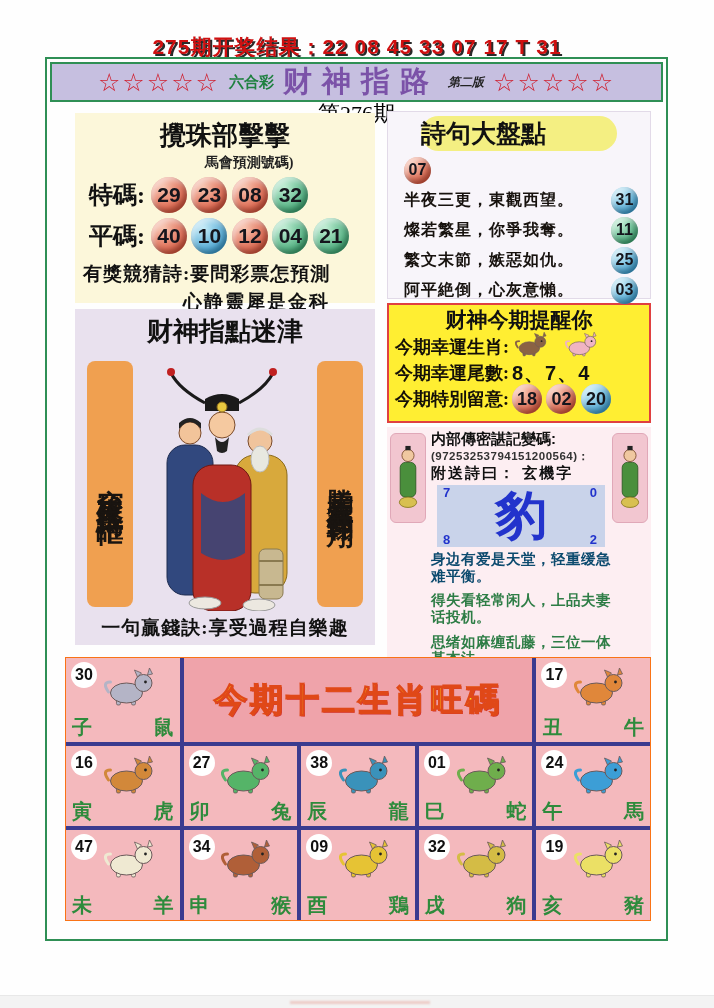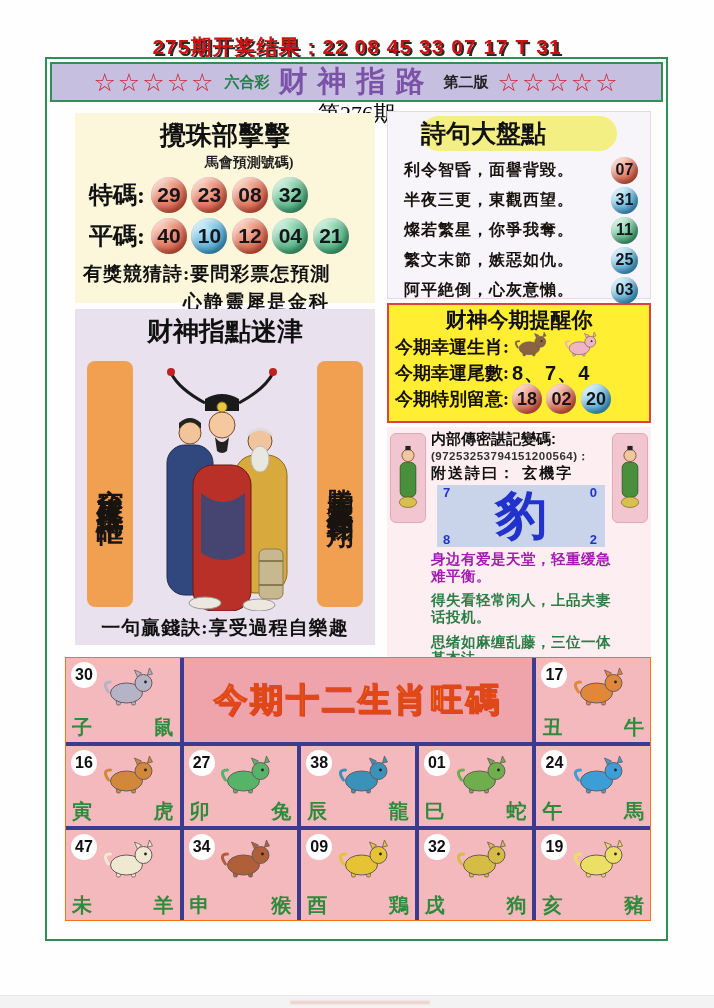--- a/index.html
+++ b/index.html
@@ -11,21 +11,21 @@
     font-size:21px;font-weight:bold;color:#cf1010;text-shadow:2px 2px 0 #2a2a2a;letter-spacing:1px;}
 
   .frame{position:absolute;left:45px;top:57px;width:619px;height:880px;border:2px solid #2f8f55;}
 
   .header-bar{position:absolute;left:3px;right:3px;top:3px;height:36px;background:#c6bfe0;
     border:2px solid #2f8f55;display:flex;align-items:center;justify-content:center;gap:9px;}
   .stars{color:#cf2030;font-size:25px;font-weight:bold;letter-spacing:2px;line-height:1;}
   .brand{color:#1f8040;font-size:15px;font-weight:bold;}
   .main-title{color:#7b52a8;font-size:29px;font-weight:bold;letter-spacing:10px;
     font-family:"Liberation Serif","DejaVu Serif",serif;}
-  .edition{color:#222;font-size:15px;font-weight:bold;}
+  .edition{color:#222;font-size:12px;font-weight:bold;font-style:italic;}
   .issue{position:absolute;top:40px;left:0;width:100%;text-align:center;font-size:22px;color:#000;
     font-family:"Liberation Serif","DejaVu Serif",serif;}
 
   .col-left{position:absolute;left:28px;top:54px;width:300px;}
   .col-right{position:absolute;left:340px;top:52px;width:264px;}
 
   
   .box-pred{height:190px;background:#fcf7da;padding-top:5px;box-sizing:border-box;}
   .box-pred h2{margin:0;text-align:center;font-size:26px;color:#111;}
   .box-pred .sub{text-align:center;font-size:14px;font-weight:bold;color:#222;margin-top:1px;padding-left:48px;}
@@ -188,21 +188,20 @@
         <div class="guide-bottom serif">一句贏錢訣:享受過程自樂趣</div>
       </div>
     </div>
 
     <div class="col-right">
 
       <div class="box-poem">
         <div class="poem-oval serif">詩句大盤點</div>
         <div class="plines">
             <div class="pline">
-              <span class="txt">利令智昏，面譽背毀。</span>
               <span class="ball red sm">07</span>
             </div>
             <div class="pline">
               <span class="txt">半夜三更，東觀西望。</span>
               <span class="ball blue sm">31</span>
             </div>
             <div class="pline">
               <span class="txt">燦若繁星，你爭我奪。</span>
               <span class="ball green sm">11</span>
             </div>
@@ -275,21 +274,21 @@
         </div>
         <div class="fig-card r">
           <svg width="26" height="78" viewBox="0 0 30 80">
             <circle cx="15" cy="14" r="7" fill="#f0c8a0" stroke="#7a4a2a"></circle>
             <rect x="12" y="3" width="6" height="5" fill="#222"></rect>
             <rect x="6" y="22" width="18" height="40" rx="6" fill="#4a8f3c" stroke="#2a5a20"></rect>
             <ellipse cx="15" cy="68" rx="10" ry="6" fill="#d8c050" stroke="#8a7a20"></ellipse>
           </svg>
         </div>
         <div class="verses">
-            <p style="color:#a21caf">身边有爱是天堂，轻重缓急难平衡。</p>
+            <p style="color:#0c4a6e">身边有爱是天堂，轻重缓急难平衡。</p>
             <p style="color:#2e7d46">得失看轻常闲人，上品夫妻话投机。</p>
             <p style="color:#2e7d46">思绪如麻缠乱藤，三位一体基本法。</p>
             <p style="color:#2e7d46">同心一体互相惜，金钱势力淡如水。</p>
           </div>
         <div class="guess">猜生肖：情意绵绵似胶漆 配：一怒冲冠命敢拼</div>
         <div class="guess c">猜：金钱美女是主因</div>
       </div>
     </div>
 
     <div class="zgrid">

